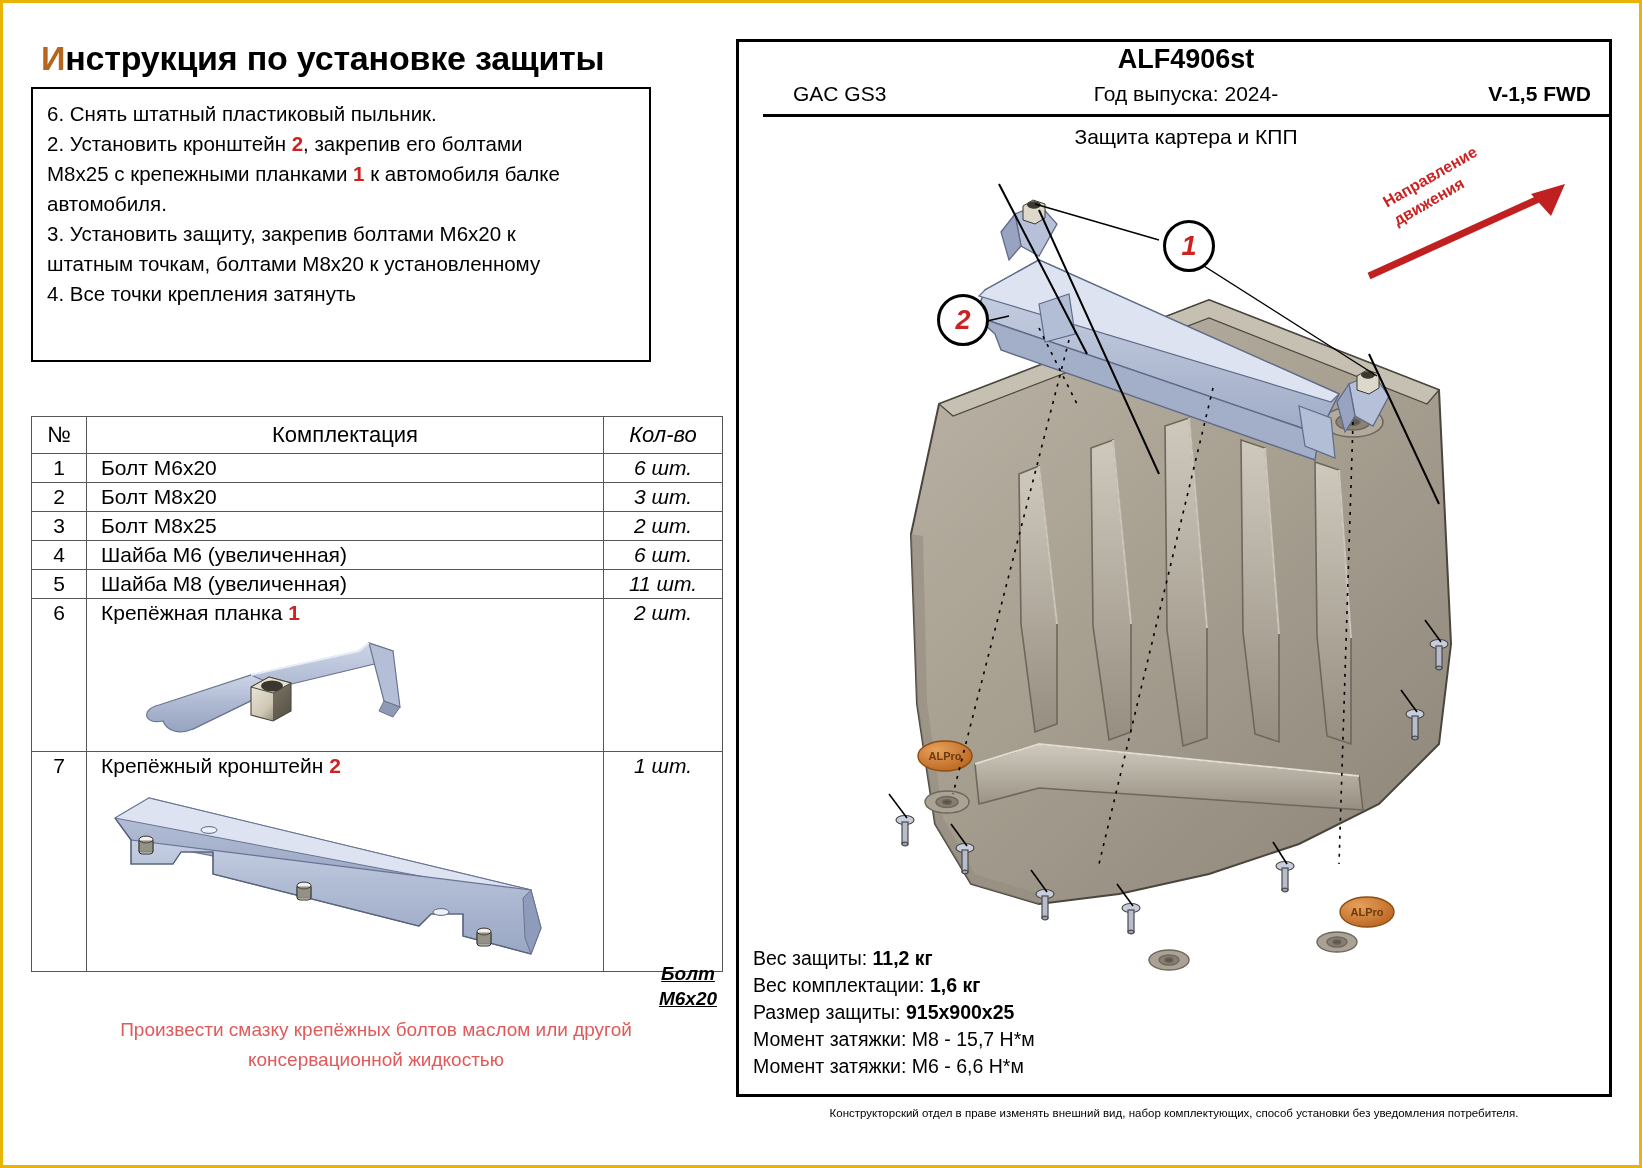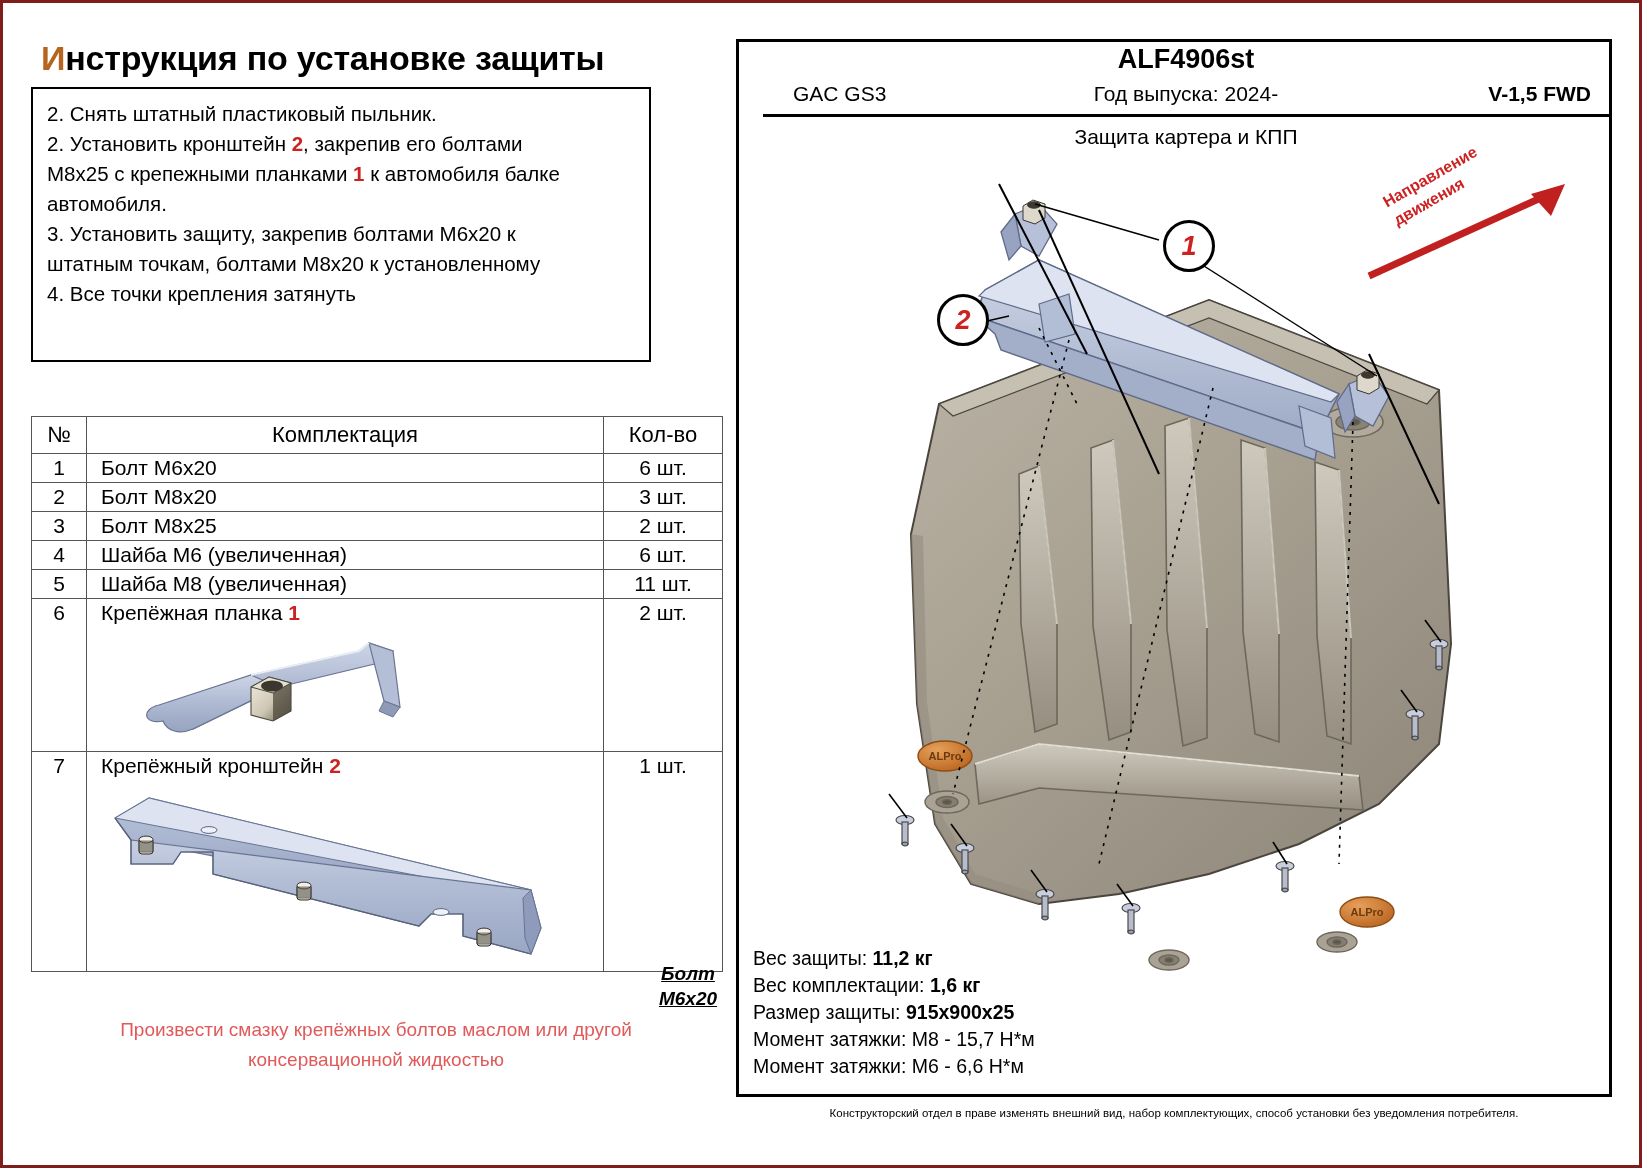--- a/index.html
+++ b/index.html
@@ -1,32 +1,32 @@
 <!DOCTYPE html>
 <html><head>
 <meta charset="utf-8">
 <style>
   html,body{margin:0;padding:0;background:#fff;}
   body{width:1642px;height:1168px;font-family:"Liberation Sans",sans-serif;color:#000;-webkit-font-smoothing:antialiased;}
-  .page{position:relative;width:1642px;height:1168px;border:3px solid #7f1d1d;box-sizing:border-box;overflow:hidden;}
+  .page{position:relative;width:1642px;height:1168px;border:3px solid #eab308;box-sizing:border-box;overflow:hidden;}
 
   
   .left{position:absolute;left:0;top:0;width:730px;height:1162px;}
   .doc-title{position:absolute;left:38px;top:36px;font-size:34px;font-weight:700;letter-spacing:-0.2px;white-space:nowrap;}
   .doc-title .cap{color:#b5651d;}
 
   .instr-box{position:absolute;left:28px;top:84px;width:620px;height:275px;border:2px solid #000;box-sizing:border-box;padding:10px 14px 0 14px;}
   .instr-line{font-size:20.5px;line-height:30px;}
   .rednum{color:#cc2222;font-weight:600;}
 
   
   .tbl{position:absolute;left:28px;top:413px;width:692px;border-collapse:collapse;table-layout:fixed;}
   .tbl td,.tbl th{border:1.6px solid #555;font-size:21px;padding:2px 6px;}
   .tbl .c-no{width:54px;text-align:center;}
-  .tbl .c-qty{width:118px;text-align:center;}
+  .tbl .c-qty{width:118px;text-align:center;font-style:italic;}
   .tbl .c-name{text-align:left;padding-left:14px;}
   .tbl thead td{text-align:center;font-size:22px;padding:5px 0;}
   .tbl .hdr-name{text-align:center;}
   .row-tall td{vertical-align:top;height:148px;}
   .row-tall2 td{vertical-align:top;height:215px;}
   .partlabel{font-size:21px;}
 
   .bolt-note{position:absolute;left:648px;top:958px;width:74px;text-align:center;font-size:19px;font-style:italic;font-weight:700;line-height:25px;}
   .bolt-note span{display:block;text-decoration:underline;}
 
@@ -57,21 +57,21 @@
 </head>
 <body>
 
 <div class="page">
 
   <div class="left">
 
     <div class="doc-title"><span class="cap">И</span><span>нструкция по установке защиты</span></div>
 
     <div class="instr-box">
-      <div class="instr-line"><span>2. Снять штатный пластиковый пыльник.</span></div>
+      <div class="instr-line"><span>6. Снять штатный пластиковый пыльник.</span></div>
       <div class="instr-line"><span>2. Установить кронштейн </span><span class="rednum">2</span><span>, закрепив его болтами</span></div>
       <div class="instr-line"><span>M8x25 с крепежными планками </span><span class="rednum">1</span><span> к автомобиля балке</span></div>
       <div class="instr-line"><span>автомобиля.</span></div>
       <div class="instr-line"><span>3. Установить защиту, закрепив болтами M6x20 к</span></div>
       <div class="instr-line"><span>штатным точкам, болтами M8x20 к установленному</span></div>
       <div class="instr-line"><span>4. Все точки крепления затянуть</span></div>
     </div>
 
     <table class="tbl">
       <thead>

